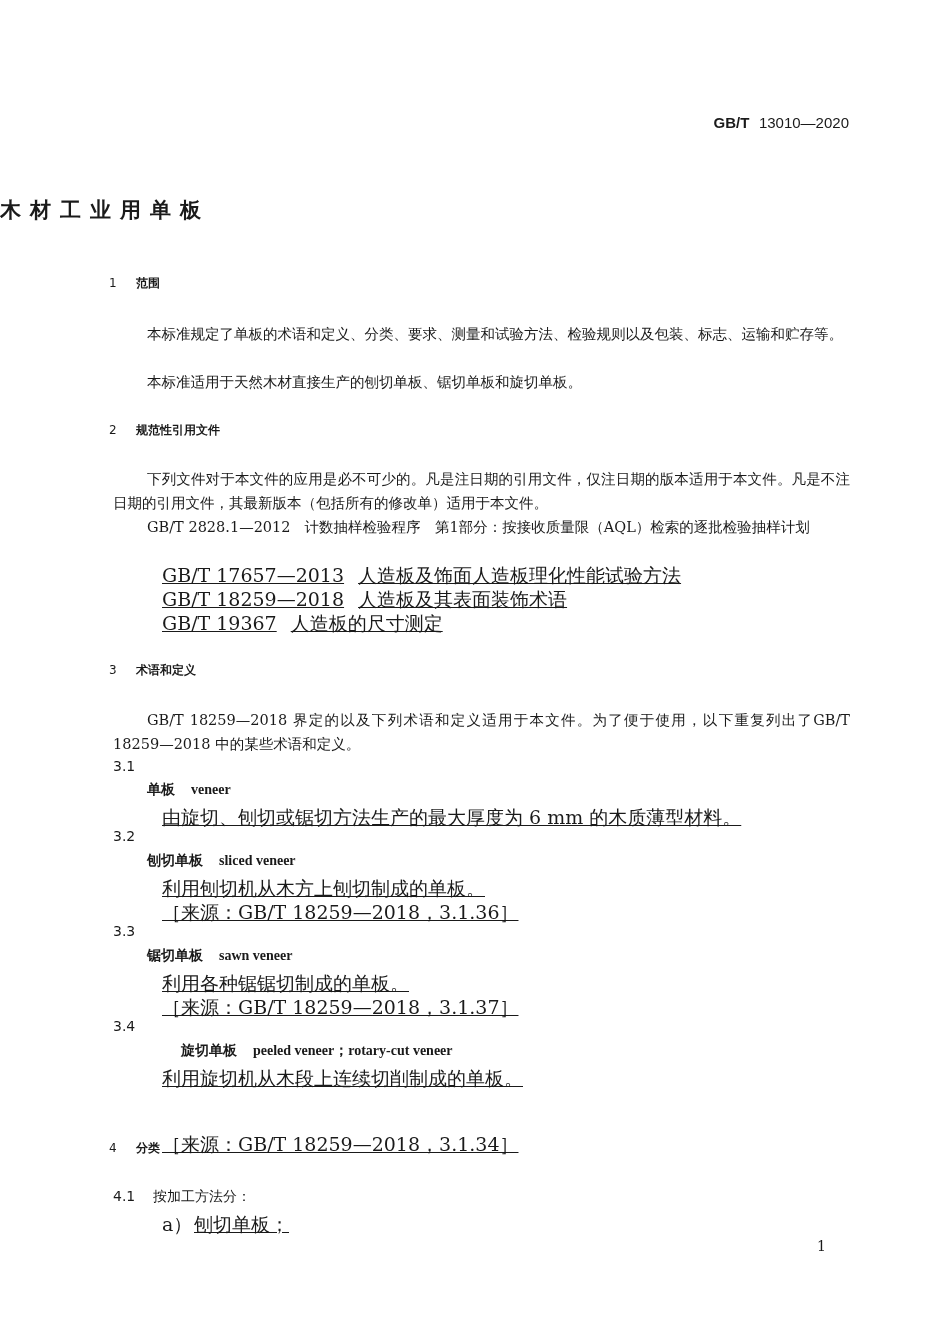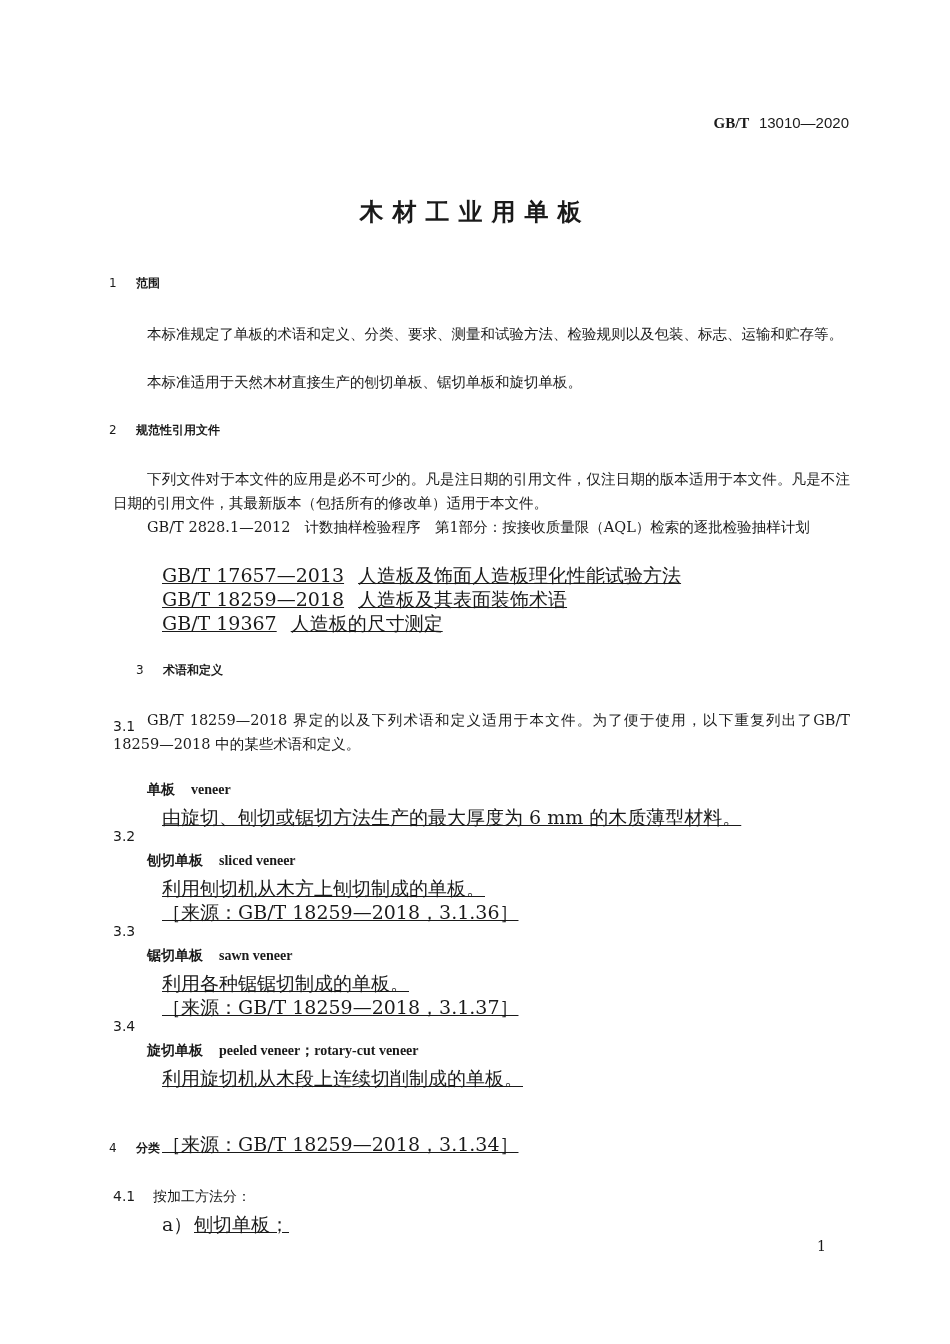--- a/index.html
+++ b/index.html
@@ -1,22 +1,22 @@
 <!DOCTYPE html>
 <html><head>
 <meta charset="utf-8">
 <style>
   html, body { margin:0; padding:0; background:#ffffff; }
   body { width:950px; height:1344px; position:relative; overflow:hidden;
          font-family:"DejaVu Serif","Liberation Serif",serif; color:#1a1a1a; }
   .abs { position:absolute; white-space:nowrap; }
   .std-code { right:101px; top:114px; font-size:15px; }
-  .std-code b { font-family:Liberation Serif, serif; font-weight:bold;margin-left:19px; }
+  .std-code b { font-family:Liberation Sans, sans-serif; font-weight:bold;margin-left:19px; }
   .std-code span.num { font-family:Liberation Sans, sans-serif; }
-  .doc-title { left:0; width:950px; text-align:center; top:196px; font-size:24px; letter-spacing:9px;
+  .doc-title { left:0; width:950px; text-align:left; top:196px; font-size:21px; letter-spacing:9px;
                font-family:"DejaVu Sans","Liberation Sans",sans-serif; font-weight:bold; }
   .h { left:109px; font-size:12px; font-family:"DejaVu Sans","Liberation Sans",sans-serif; font-weight:bold; }
   .h .n { display:inline-block; width:27px; font-weight:normal; }
   .p { font-size:14.5px; line-height:24px; }
   .para { position:absolute; left:113px; width:737px; font-size:14.5px; line-height:24px;
           text-indent:34px; text-align:justify; }
   .ind { left:162px; font-size:19px;text-decoration:underline; }
   .tnum { left:113px; font-size:14px; font-family:"DejaVu Sans","Liberation Sans",sans-serif; }
   .term { left:147px; font-size:14px; font-weight:bold; }
   .term .en { font-family:"Liberation Serif",serif; margin-left:16px; }
@@ -41,41 +41,41 @@
 
 <div class="abs h" style="top:422px;">
   <span class="n">2</span><span>规范性引用文件</span>
 </div>
 <div class="para" style="top:467px;">下列文件对于本文件的应用是必不可少的。凡是注日期的引用文件，仅注日期的版本适用于本文件。凡是不注日期的引用文件，其最新版本（包括所有的修改单）适用于本文件。</div>
 <div class="para" style="top:515px;"><span>GB/T 2828.1—2012</span><span class="gap"></span><span>计数抽样检验程序　第1部分：按接收质量限（AQL）检索的逐批检验抽样计划</span></div>
 <div class="abs ind p" style="top:563px;"><span>GB/T 17657—2013</span><span class="gap"></span><span>人造板及饰面人造板理化性能试验方法</span></div>
 <div class="abs ind p" style="top:587px;"><span>GB/T 18259—2018</span><span class="gap"></span><span>人造板及其表面装饰术语</span></div>
 <div class="abs ind p" style="top:611px;text-align:right;"><span>GB/T 19367</span><span class="gap"></span><span>人造板的尺寸测定</span></div>
 
-<div class="abs h" style="top:662px;margin-left:27px;">
+<div class="abs h" style="top:662px;">
   <span class="n">3</span><span>术语和定义</span>
 </div>
 <div class="para" style="top:708px;">GB/T 18259—2018 界定的以及下列术语和定义适用于本文件。为了便于使用，以下重复列出了GB/T 18259—2018 中的某些术语和定义。</div>
 
-<div class="abs tnum" style="top:718px;text-align:right;">3.1</div>
+<div class="abs tnum" style="top:758px;text-align:right;">3.1</div>
 <div class="abs term" style="top:781px;"><span>单板</span><span class="en">veneer</span></div>
 <div class="abs ind" style="top:805px;">由旋切、刨切或锯切方法生产的最大厚度为 6 mm 的木质薄型材料。</div>
 
 <div class="abs tnum" style="top:828px;">3.2</div>
 <div class="abs term" style="top:852px;"><span>刨切单板</span><span class="en">sliced veneer</span></div>
 <div class="abs ind" style="top:876px;">利用刨切机从木方上刨切制成的单板。</div>
 <div class="abs ind" style="top:900px;">［来源：GB/T 18259—2018，3.1.36］</div>
 
 <div class="abs tnum" style="top:923px;">3.3</div>
 <div class="abs term" style="top:947px;"><span>锯切单板</span><span class="en">sawn veneer</span></div>
 <div class="abs ind" style="top:971px;">利用各种锯锯切制成的单板。</div>
 <div class="abs ind" style="top:995px;">［来源：GB/T 18259—2018，3.1.37］</div>
 
 <div class="abs tnum" style="top:1018px;">3.4</div>
-<div class="abs term" style="top:1042px;"><span>旋切单板</span><span class="en">peeled veneer；rotary-cut veneer</span></div>
+<div class="abs term" style="top:1042px;margin-left:34px;"><span>旋切单板</span><span class="en">peeled veneer；rotary-cut veneer</span></div>
 <div class="abs ind" style="top:1066px;">利用旋切机从木段上连续切削制成的单板。</div>
 <div class="abs ind" style="top:1090px;margin-top:42px;">［来源：GB/T 18259—2018，3.1.34］</div>
 
 <div class="abs h" style="top:1140px;">
   <span class="n">4</span><span>分类</span>
 </div>
 <div class="abs tnum" style="top:1188px;">
   <span style="display:inline-block;width:40px;">4.1</span><span>按加工方法分：</span>
 </div>
 <div class="abs ind" style="top:1212px;">

